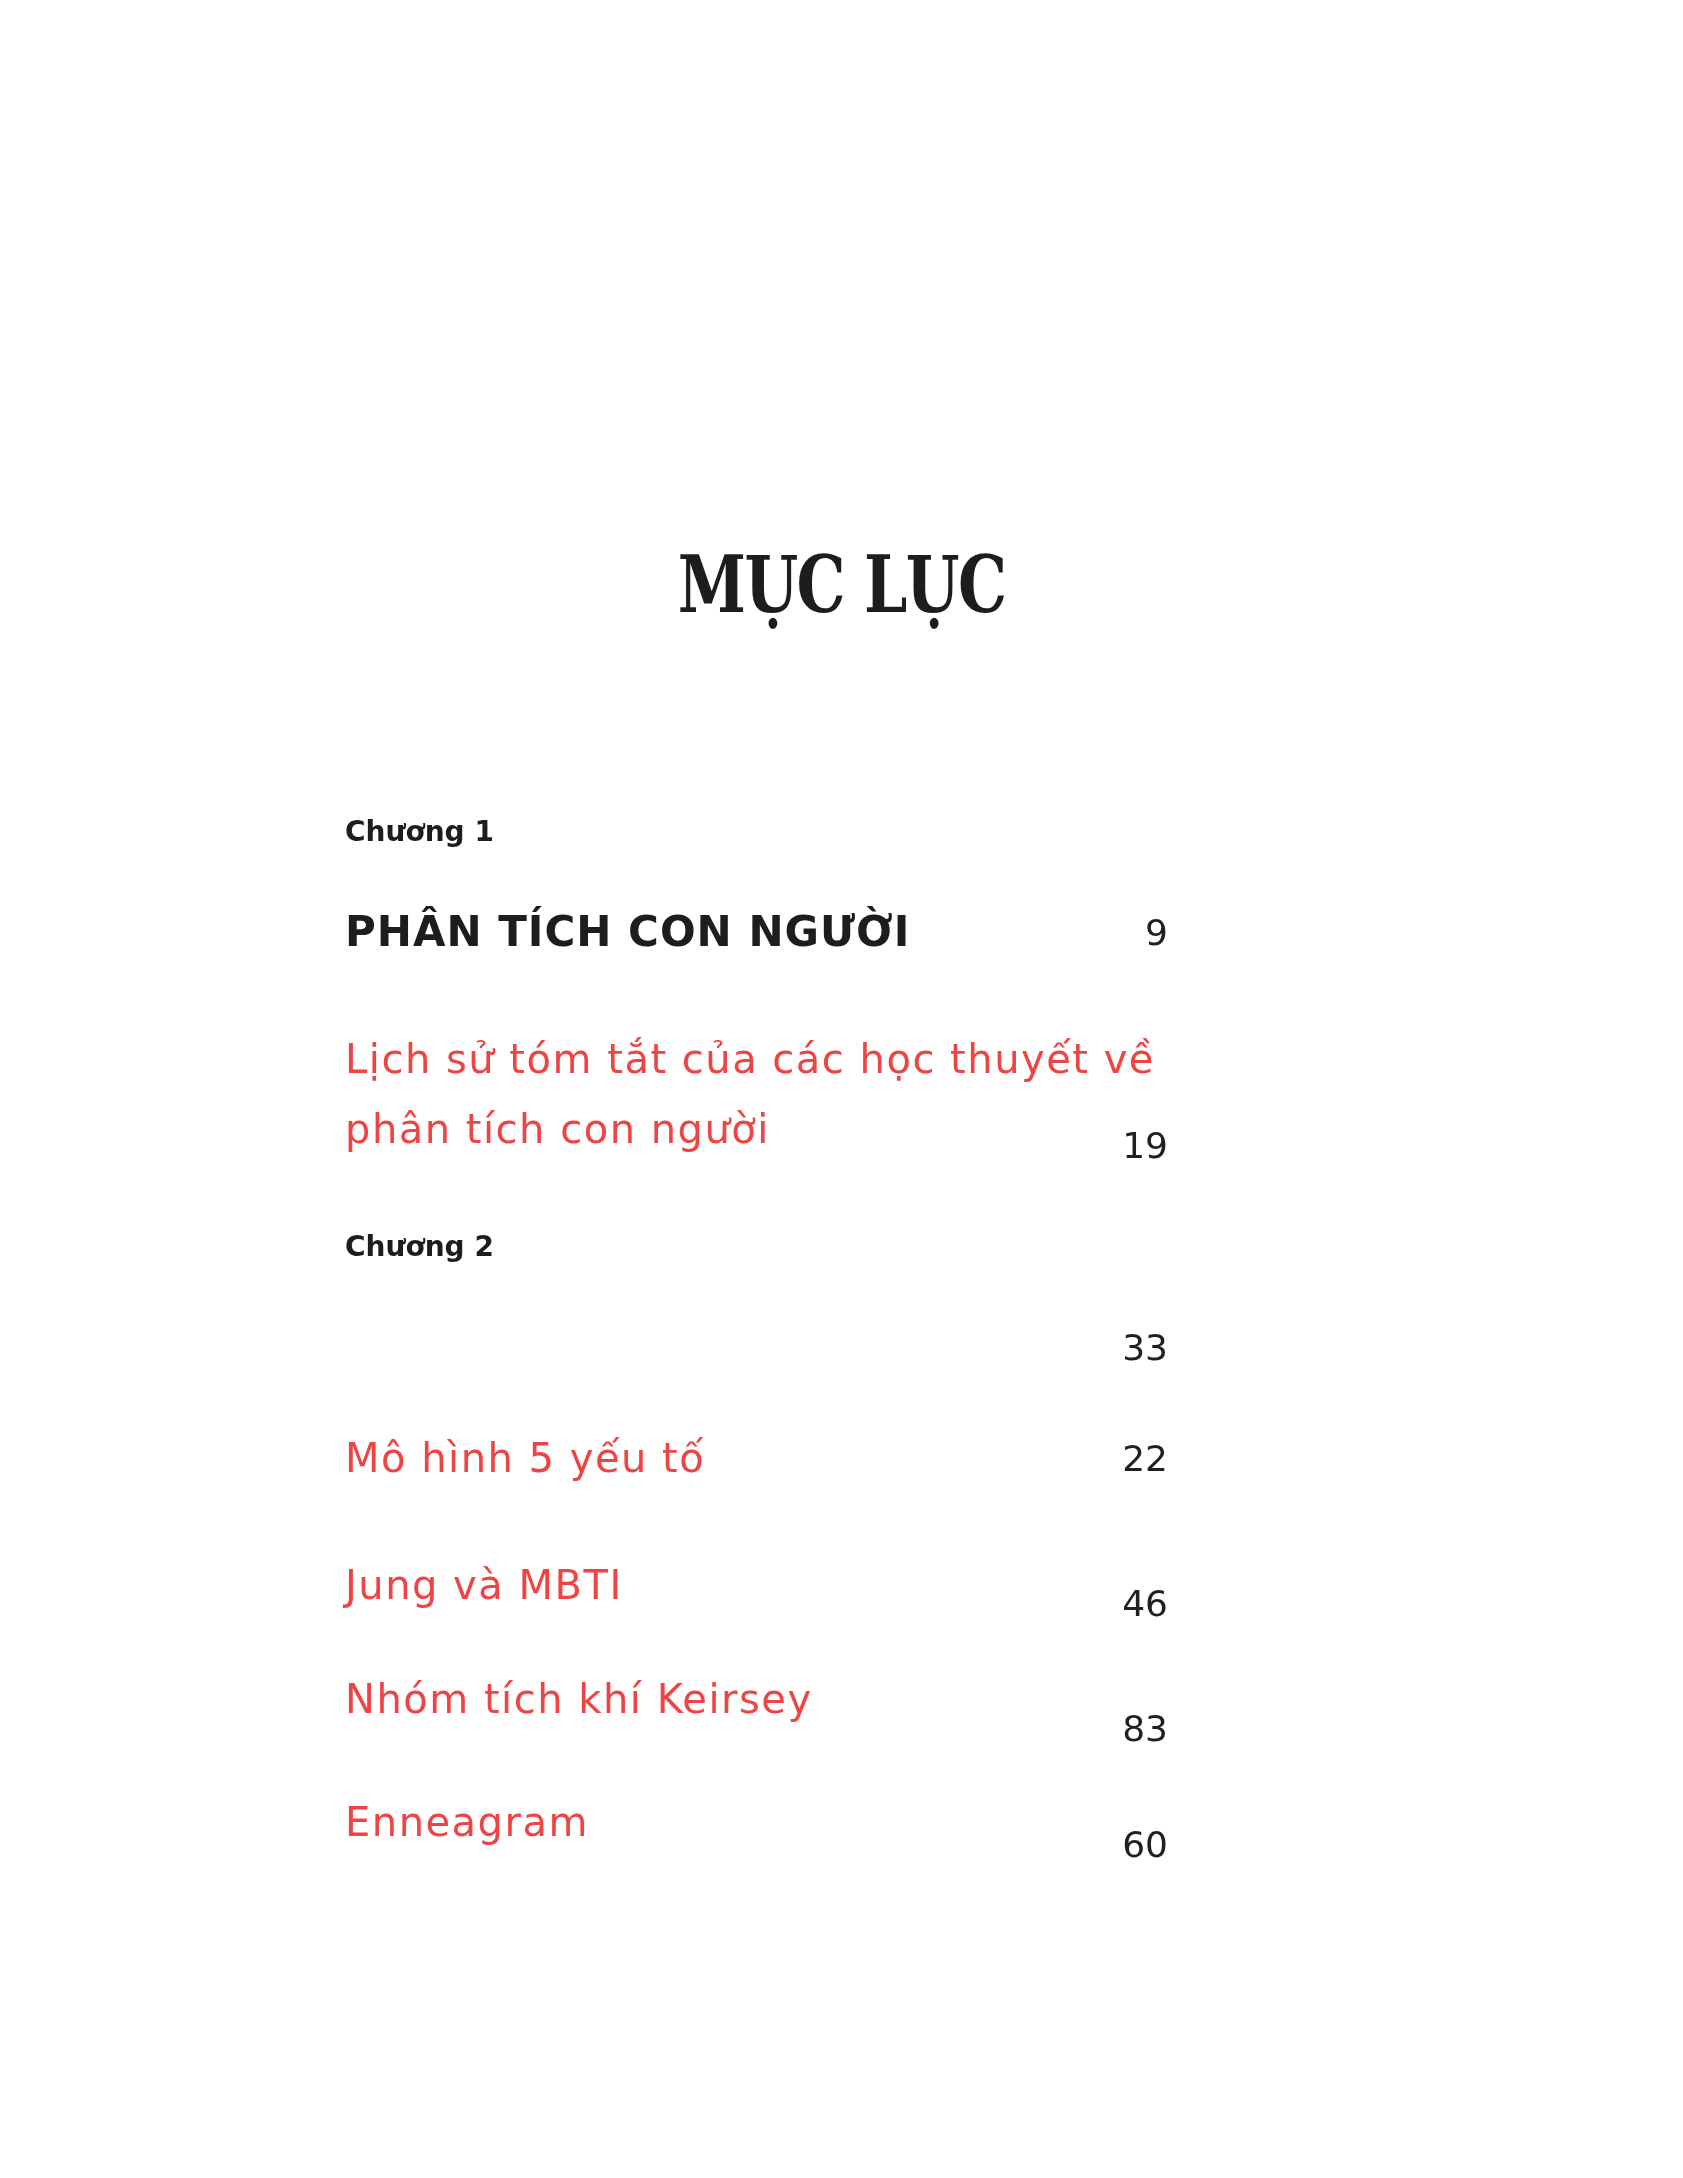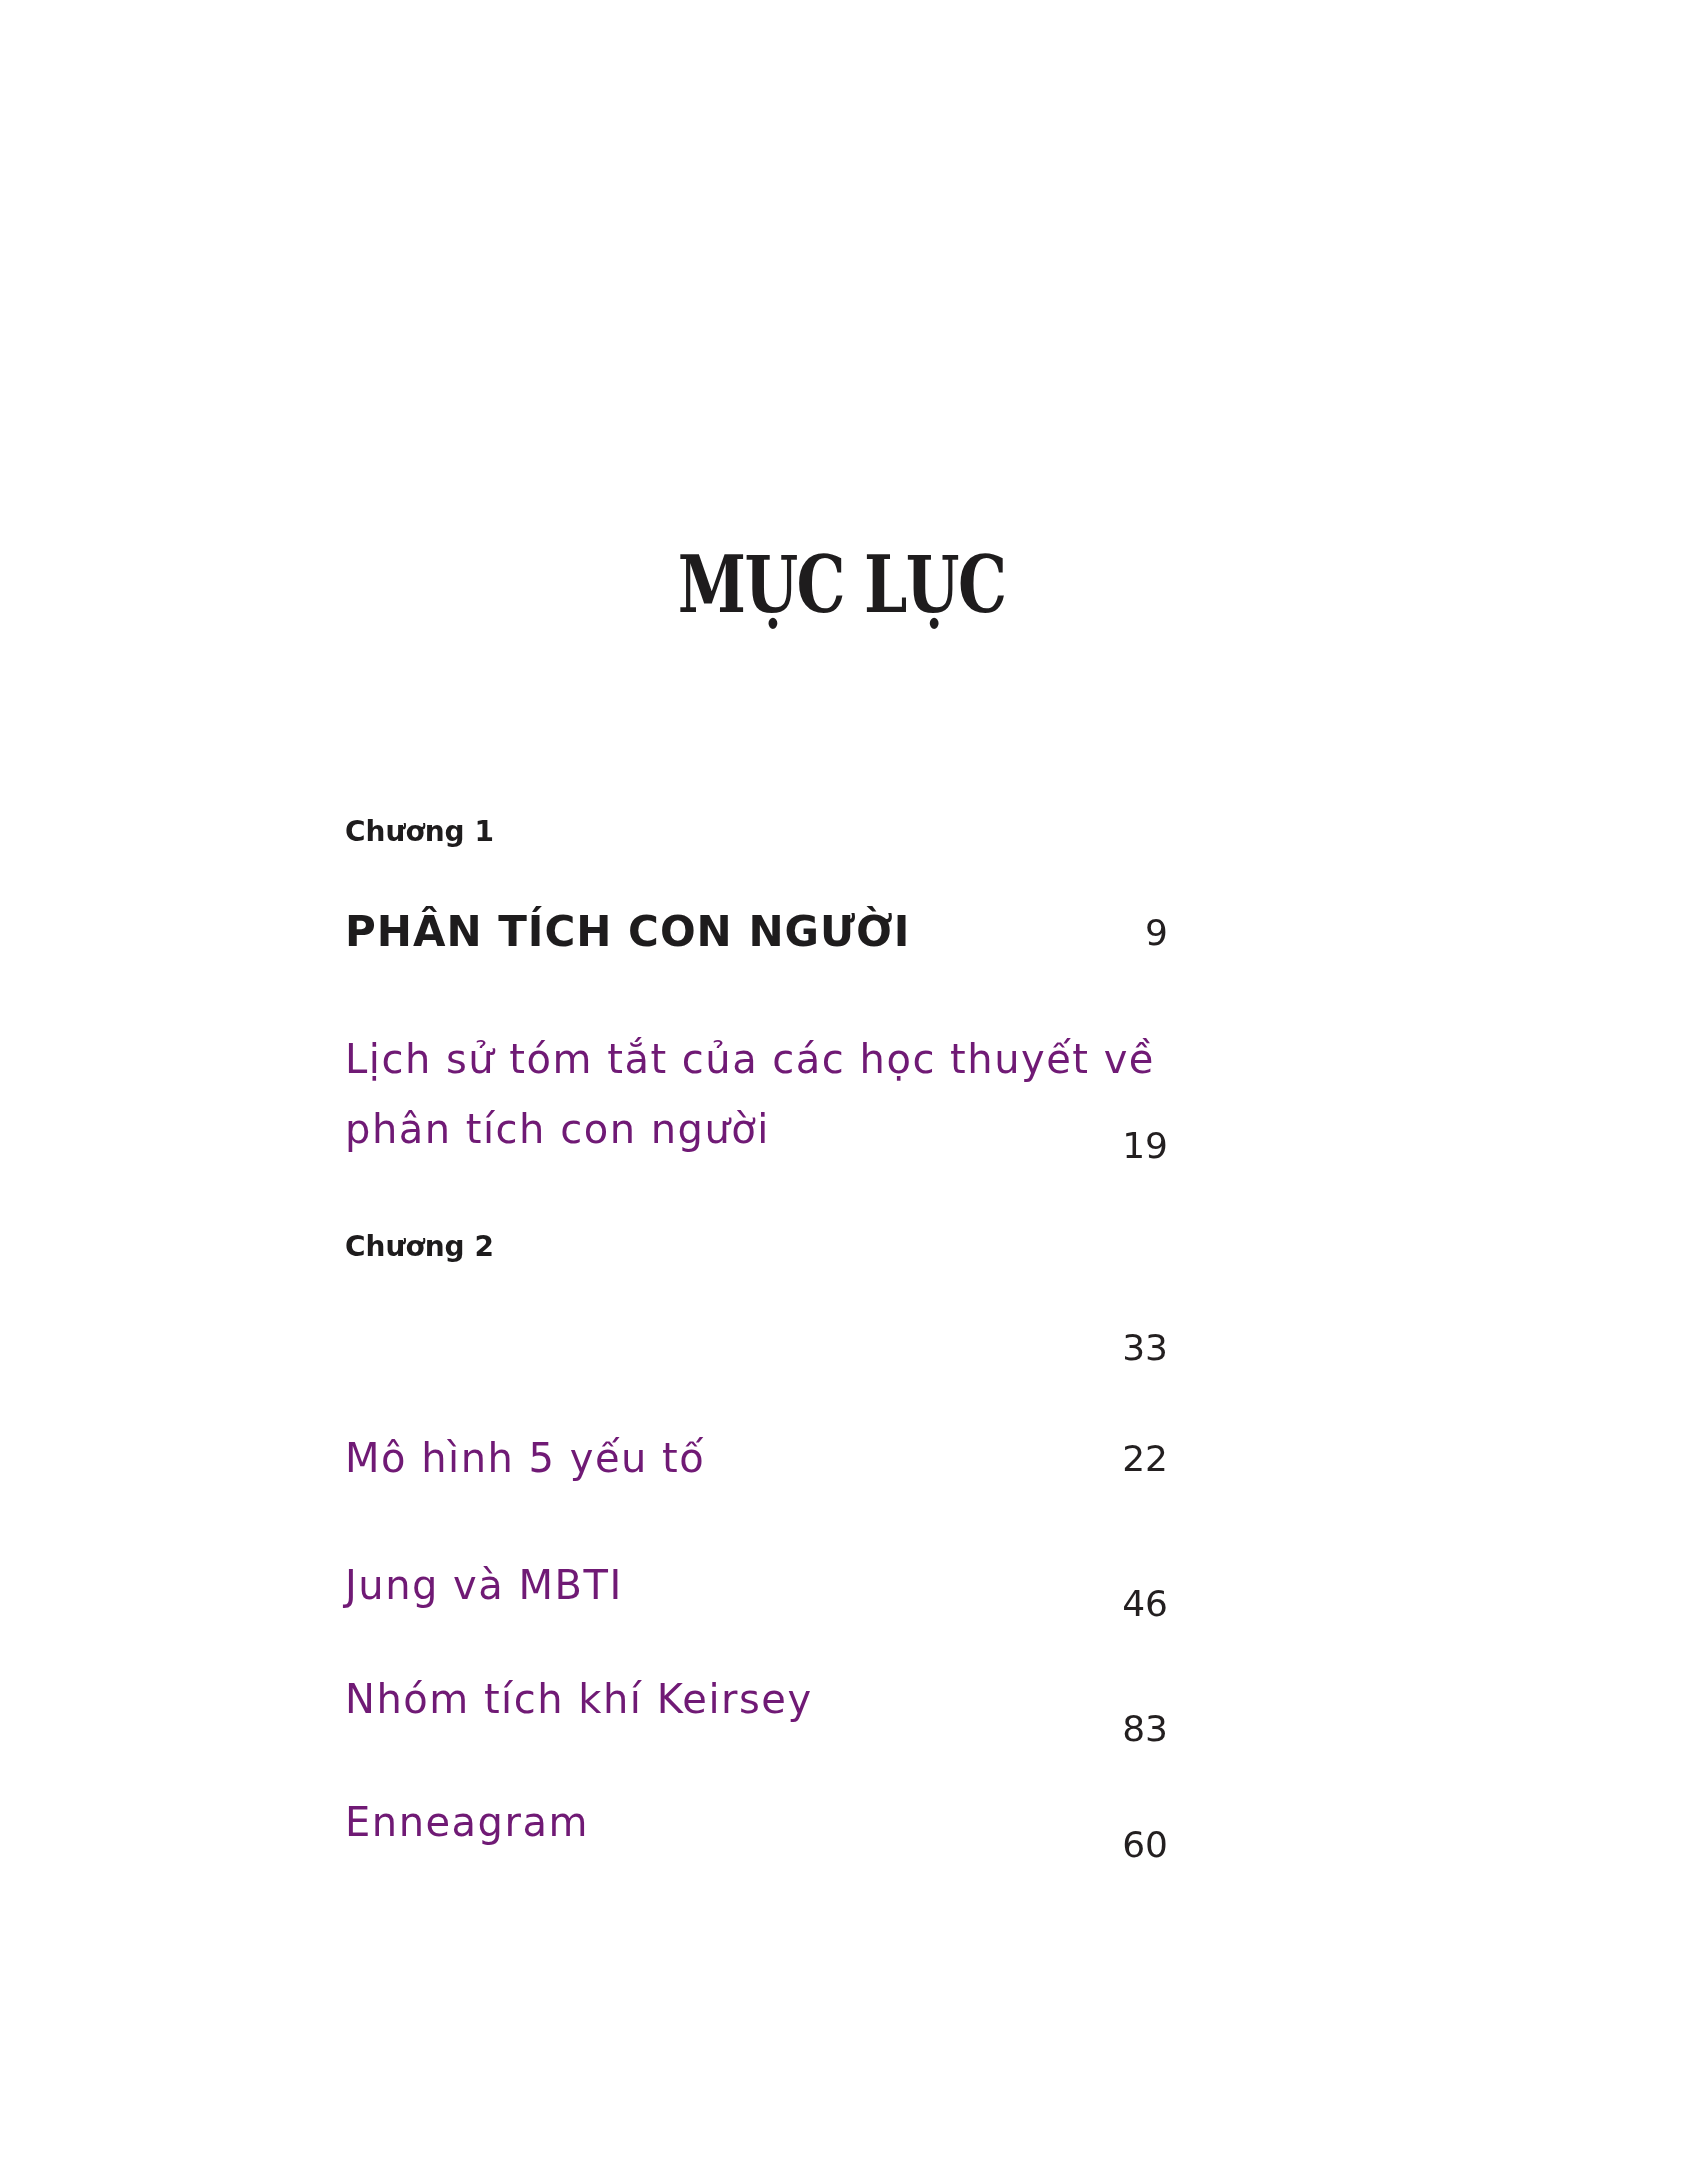--- a/index.html
+++ b/index.html
@@ -49,21 +49,21 @@
     }
     .chapter-title {
       font-weight: bold;
       font-size: 42px;
       letter-spacing: 1px;
     }
     .entry {
       font-weight: normal;
       font-size: 40px;
       letter-spacing: 1.5px;
-      color: #701a75;
+      color: #ef4444;
     }
     .pg {
       position: absolute;
       right: 348px;
       font-family: "DejaVu Sans", sans-serif;
       font-size: 36px;
       line-height: 1;
       text-align: right;
       color: #231f20;
     }

